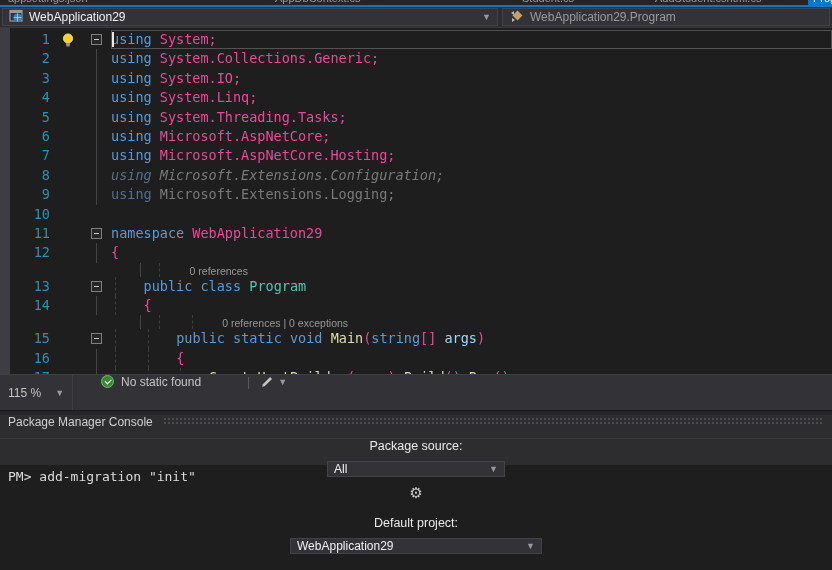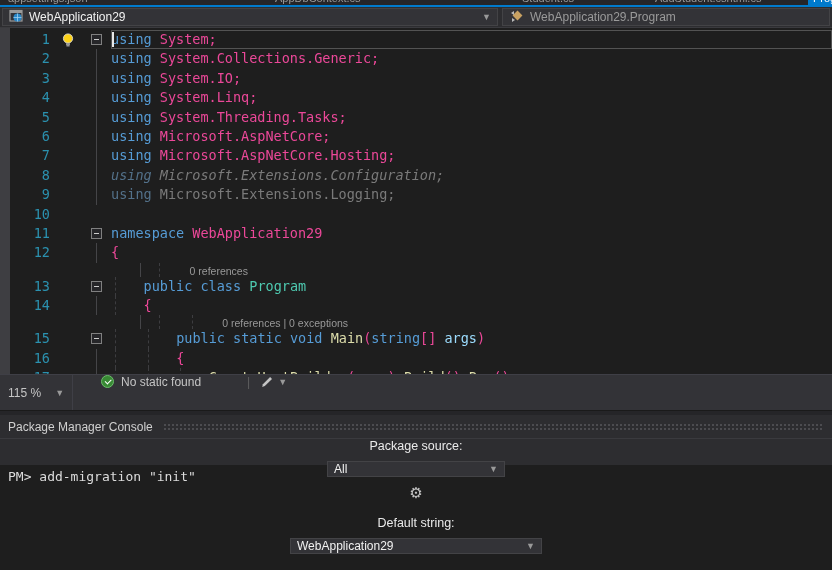--- a/index.html
+++ b/index.html
@@ -60,21 +60,21 @@
   .okicon::after { content:""; position:absolute; left:3px; top:3px; width:5px; height:2.5px;
     border-left:1.6px solid #fff; border-bottom:1.6px solid #fff; transform:rotate(-45deg); }
   .statusmsg { margin-left:7px; }
   .sb-div { color:#5f5f5f; margin:0 10px 0 46px; }
   .pen { display:flex; align-items:center; gap:4px; }
 
   
   .splitter { height:5px; background:#252528; border-top:1px solid #1a1a1a; }
 
   
-  .pmc-title { height:24px; background:#2d2d30; display:flex; align-items:center;
+  .pmc-title { height:24px; background:#2d2d30; display:flex; align-items:flex-start;
     padding:0 8px; gap:10px; font-size:12px; color:#d0d0d0; border-bottom:1px solid #3a3a3e; }
   .grip { flex:1; height:9px; margin-top:2px;
     background-image:radial-gradient(#4c4c50 1px, transparent 1.2px);
     background-size:4px 4px; }
   .pmc-toolbar { height:26px; background:#2d2d30; display:flex; align-items:center;
     padding:0 8px; font-size:12.5px; color:#eaeaea; gap:8px;flex-direction:column; }
   .tb-combo { background:#333337; border:1px solid #434346; height:20px; display:flex;
     align-items:center; padding:0 6px; font-size:12px; color:#f1f1f1; }
   .tb-combo .spacer { flex:1; }
   .tb-sep { width:1px; height:18px; background:#46464a; margin:0 3px; }
@@ -276,21 +276,21 @@
 
 <div class="pmc-toolbar">
   <span>Package source:</span>
   <div class="tb-combo" style="width:178px;gap:24px;">
     <span>All</span>
     <span class="spacer"></span>
     <span class="arrow" style="color:#999;font-size:9px;">▼</span>
   </div>
   <span class="gear">⚙</span>
   <span class="tb-sep"></span>
-  <span>Default string:</span>
+  <span>Default project:</span>
   <div class="tb-combo" style="width:252px;">
     <span>WebApplication29</span>
     <span class="spacer"></span>
     <span class="arrow" style="color:#999;font-size:9px;">▼</span>
   </div>
   <span class="tb-sep"></span>
   <span>
     <svg width="17" height="15" viewBox="0 0 17 15">
       <path d="M6 3.5 h9 M6 7.5 h9 M9 11.5 h6" stroke="#c5c5c5" stroke-width="1.6"></path>
       <path d="M1.5 7 L7 13 M7 7 L1.5 13" stroke="#d05a3a" stroke-width="1.8"></path>

